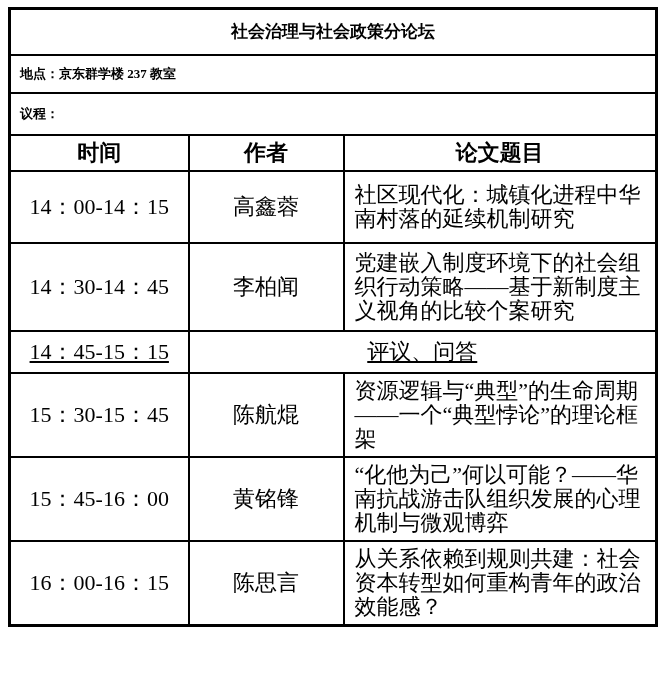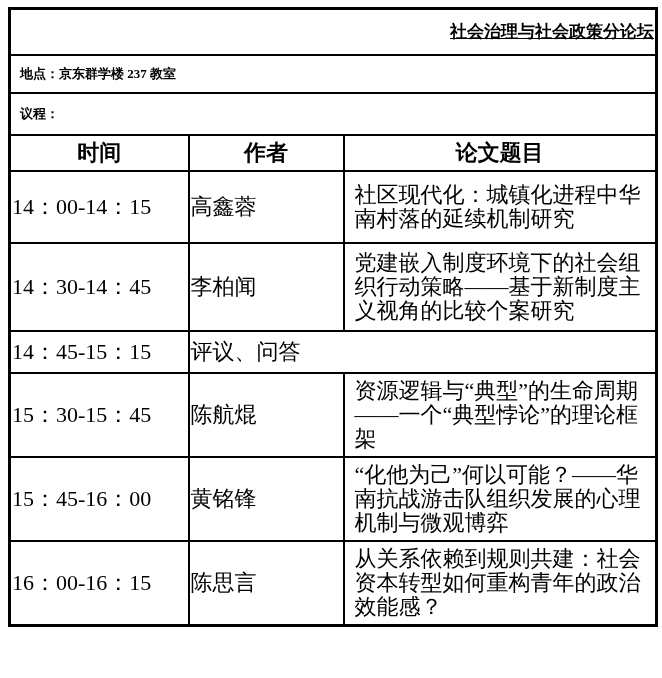--- a/index.html
+++ b/index.html
@@ -29,50 +29,50 @@
     overflow: hidden;
   }
   
   col.c-time   { width: 179px; }
   col.c-author { width: 155px; }
   col.c-paper  { width: 313px; }
 
   
   tr.title-row td {
     height: 42px;
-    text-align: right;
+    text-align: center;
     font-weight: bold;
     font-size: 17px;
-    text-decoration: underline;
   }
   tr.loc-row td, tr.agenda-row td {
     text-align: left;
     font-weight: bold;
     font-size: 13px;
     padding-left: 9px;
   }
   tr.loc-row td    { height: 34px; }
   tr.agenda-row td { height: 38px; }
   tr.head-row td {
     height: 32px;
     text-align: center;
     font-weight: bold;
   }
   td.time-cell, td.author-cell, td.activity-cell {
+    text-align: center;
   }
   td.time-cell { font-size: 15px; }
   td.paper-cell {
     text-align: left;
     padding: 5px 8px 5px 10px;
   }
   
   tr.h62 td { height: 60px; }
   tr.h56 td { height: 54px; }
   tr.h78 td { height: 76px; }
-  tr.h40 td { height: 38px; }
+  tr.h40 td { height: 38px; text-decoration: underline; }
   tr.h58 td { height: 56px; }
   tr.h60 td { height: 58px; }
 </style>
 </head>
 <body>
 
 <table class="schedule">
   <colgroup>
     <col class="c-time">
     <col class="c-author">

